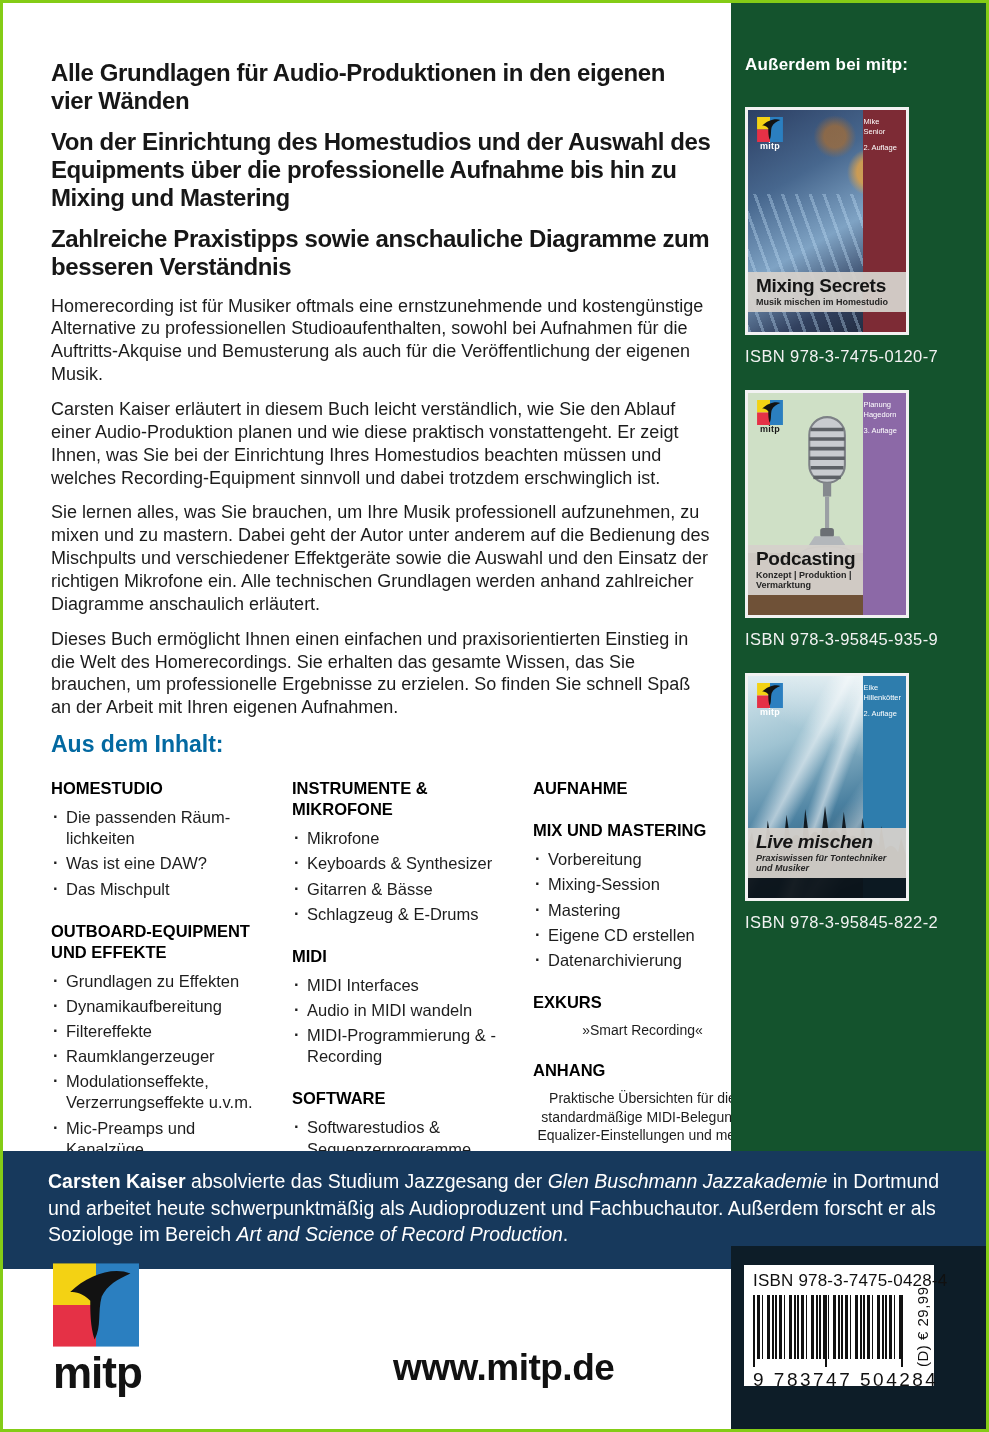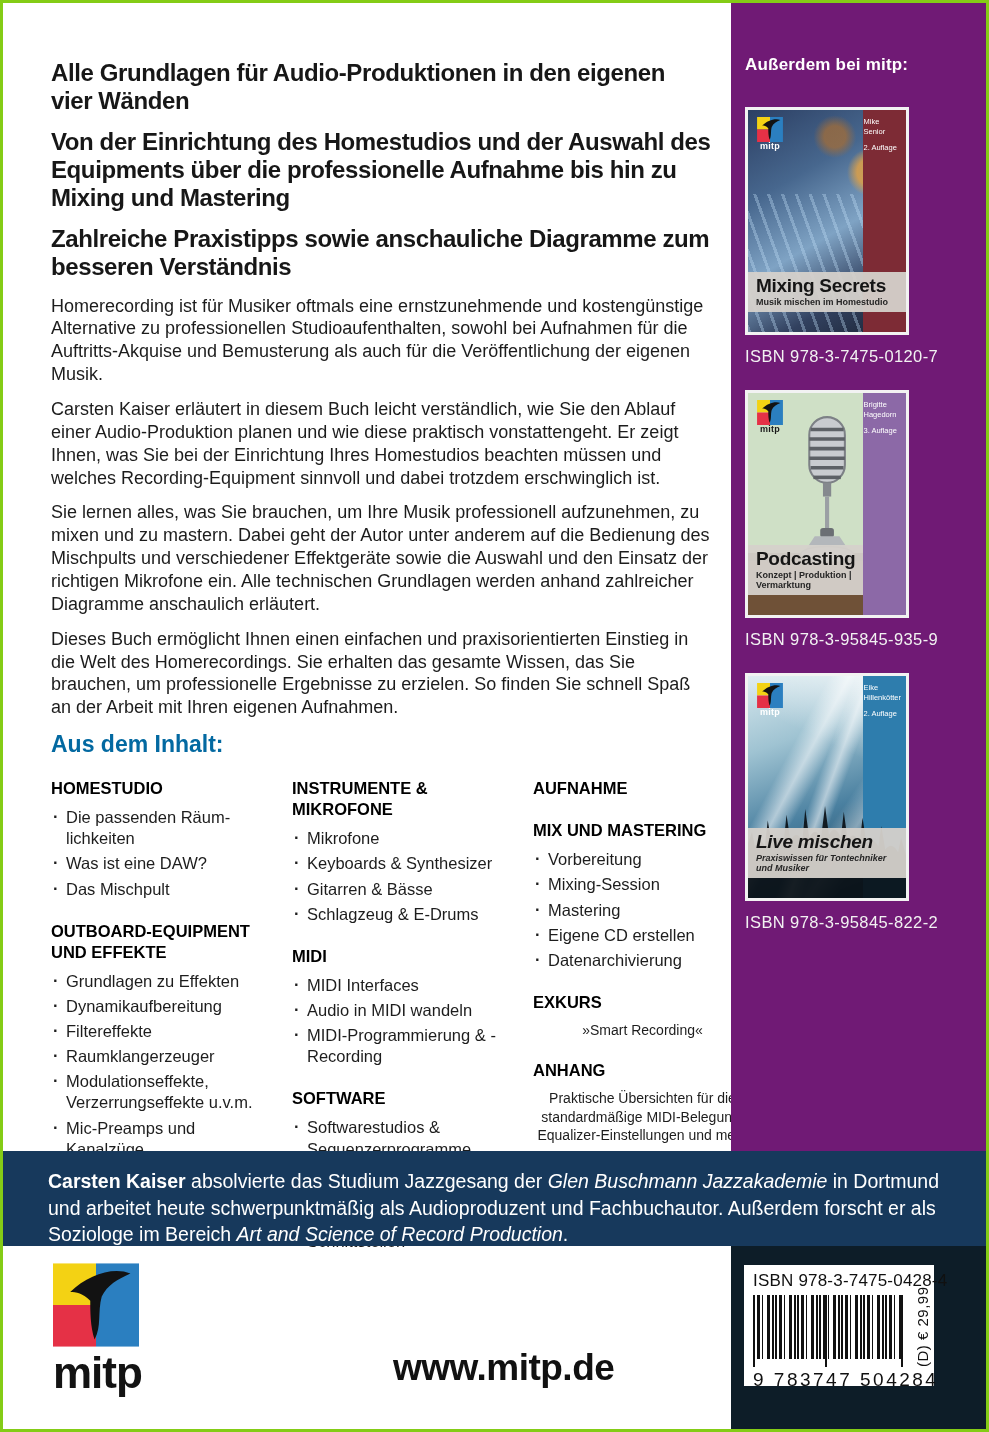--- a/index.html
+++ b/index.html
@@ -18,21 +18,21 @@
   .toc { display:flex; gap:22px; }
   .toc-col { width:219px; flex:0 0 auto; }
   .toc-sec { margin-bottom:21px; }
   .toc-head { font-size:16.5px; font-weight:bold; line-height:1.28; color:#000000; margin-bottom:8px; }
   .toc-list { list-style:none; }
   .toc-list li { font-size:16.5px; line-height:1.28; padding-left:15px; position:relative; margin-bottom:4px; }
   .toc-list li::before { content:"·"; position:absolute; left:2px; top:-1px; font-weight:bold; }
   .toc-text { font-size:14px; line-height:1.3;text-align:center; }
   
   .sidebar { position:absolute; left:728px; top:0; width:258px; height:1148px;
-             background:#701a75; color:#fff; padding:52px 0 0 14px; }
+             background:#14532d; color:#fff; padding:52px 0 0 14px; }
   .sidebar-title { font-size:17px; font-weight:bold; margin-bottom:32px; letter-spacing:0.2px; }
   .book { margin-bottom:10px; }
   .cover { width:164px; height:228px; position:relative; overflow:hidden;
            border:3px solid #f2f2f2; background:#888; }
   .cover-band { position:absolute; top:0; right:0; width:27%; height:100%; }
   .minilogo { position:absolute; left:7px; top:7px; width:30px; text-align:center; z-index:5; }
   .minilogo svg { width:26px; height:25px; display:block; margin:0 auto; }
   .minilogo-word { font-size:9px; font-weight:bold; line-height:1.1; letter-spacing:0.3px; }
   .cover-meta { position:absolute; top:7px; right:3px; width:25%; z-index:4;
                 font-size:7.5px; line-height:1.3; color:#fff; }
@@ -60,21 +60,21 @@
       linear-gradient(205deg, rgba(255,255,255,.75) 0%, rgba(255,255,255,0) 35%),
       linear-gradient(160deg, #d7e8ee 0%, #9fc3d2 28%, #4a80a0 58%, #16344a 100%); }
   .beam { position:absolute; width:36px; height:200%; top:-40%; background:
       linear-gradient(90deg, rgba(255,255,255,0), rgba(255,255,255,.55), rgba(255,255,255,0)); }
   .beam.b1 { left:8%;  transform:rotate(28deg); }
   .beam.b2 { left:38%; transform:rotate(20deg); width:26px; }
   .beam.b3 { left:62%; transform:rotate(34deg); width:44px; opacity:.7; }
   .mic-wrap { position:absolute; left:24%; top:9%; width:52%; height:78%; z-index:3; }
   .crowd { position:absolute; left:0; bottom:0; width:100%; height:52%; z-index:3; }
   
-  .author-band { position:absolute; left:0; right:0; top:1148px; height:95px;
+  .author-band { position:absolute; left:0; right:0; top:1148px; height:118px;
     background:#17395c; color:#fff; padding:17px 42px 0 45px;
     font-size:19.5px; line-height:1.37; }
   .author-band b { font-weight:bold; }
   .author-band i { font-style:italic; }
   
   .footer-left { position:absolute; left:50px; top:1260px; width:160px; }
   .biglogo svg { width:86px; height:84px; display:block; }
   .biglogo-word { font-size:44px; font-weight:bold; color:#131313; letter-spacing:-1px; line-height:1; margin-top:4px; }
   .website { position:absolute; left:390px; top:1344px; font-size:37px; font-weight:bold;
              color:#111; letter-spacing:-0.5px; }
@@ -245,21 +245,21 @@
         <div class="minilogo">
           <svg viewBox="0 0 60 58">
             <rect x="0" y="0" width="30" height="29" fill="#f3d214"></rect>
             <rect x="0" y="29" width="30" height="29" fill="#e53146"></rect>
             <rect x="30" y="0" width="30" height="58" fill="#2b7fc0"></rect>
             <path d="M12 20 C24 8 42 2 54 7 C45 11 38 15 34 23 C31 34 34 44 29 53 C26 44 26 33 26 26 C21 21 16 20 12 20 Z" fill="#121212"></path>
           </svg>
           <div class="minilogo-word" style="color:#1a1a1a;">mitp</div>
         </div>
         <div class="cover-meta">
-          <div class="cover-author">Brigitte
+          <div class="cover-author">Planung
 Hagedorn</div>
           <div class="cover-edition">3. Auflage</div>
         </div>
         <div class="titleband partial">
           <div class="cover-title">Podcasting</div>
           <div class="cover-sub">Konzept | Produktion | Vermarktung</div>
         </div>
       </div>
       <div class="book-isbn">ISBN 978-3-95845-935-9</div>
     </div>

